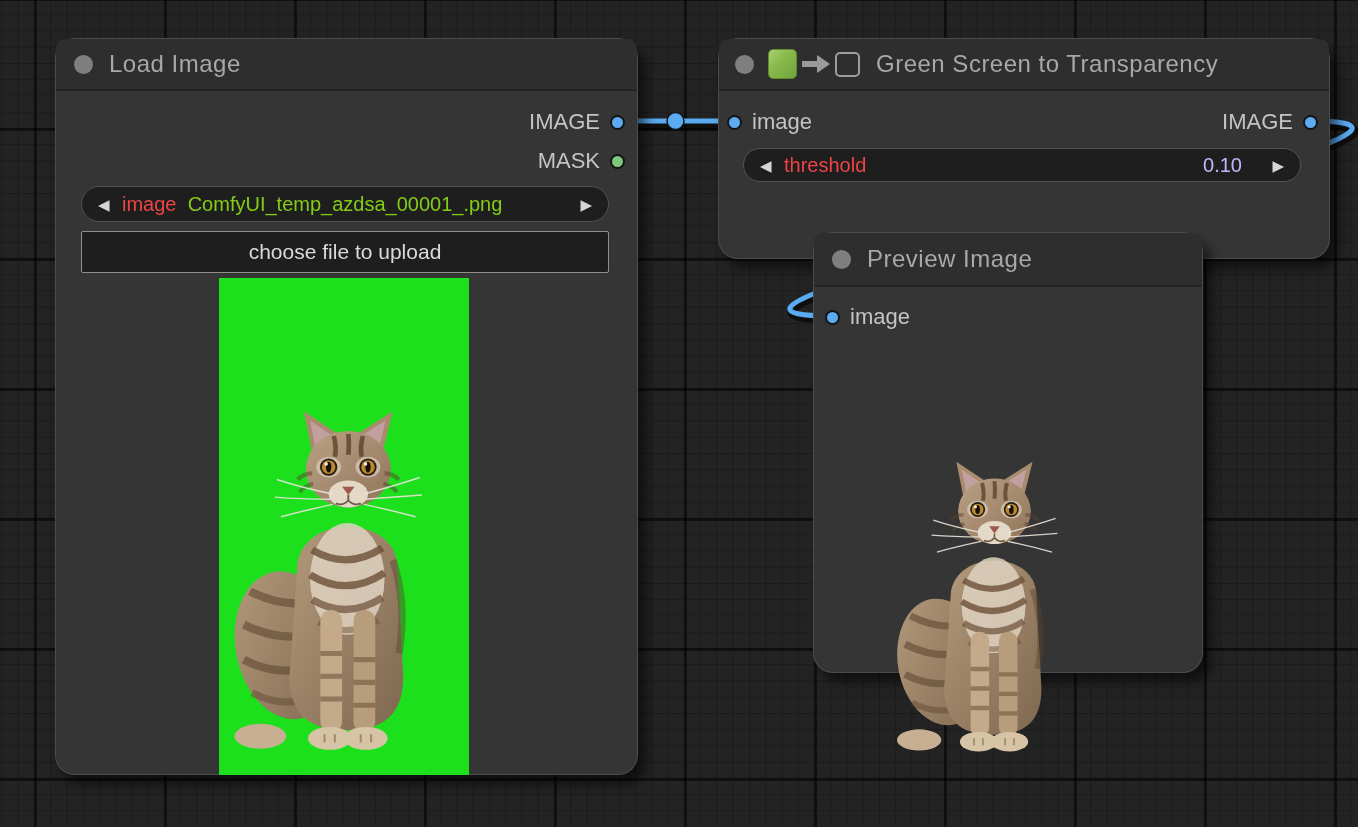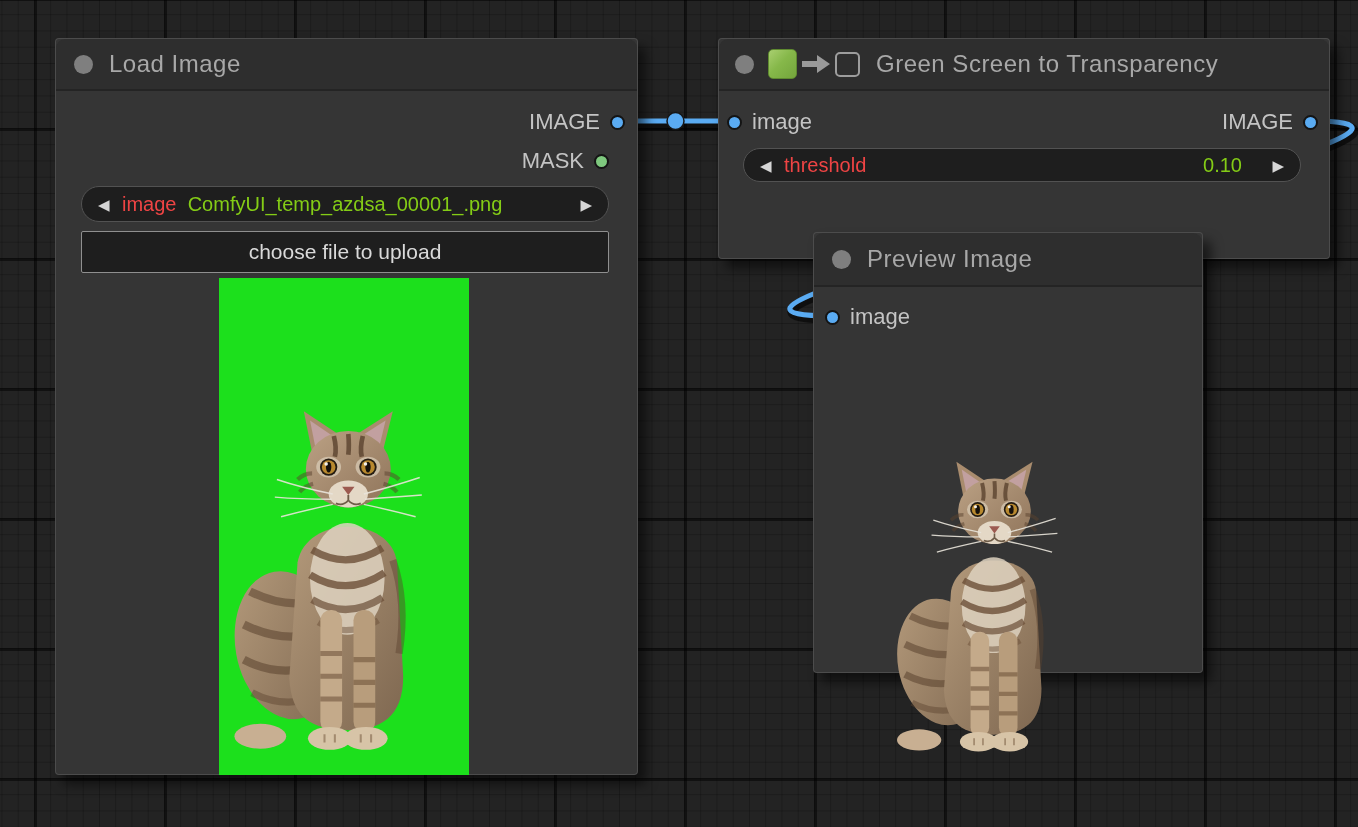--- a/index.html
+++ b/index.html
@@ -10,21 +10,21 @@
     background-image:
       linear-gradient(to right, rgba(0,0,0,0.50) 3px, transparent 3px),
       linear-gradient(to bottom, rgba(0,0,0,0.50) 3px, transparent 3px),
       linear-gradient(to right, rgba(0,0,0,0.22) 1px, transparent 1px),
       linear-gradient(to bottom, rgba(0,0,0,0.22) 1px, transparent 1px);
     background-size:130px 130px,130px 130px,16.25px 16.25px,16.25px 16.25px;
     background-position:34px 0,0 -2px,1.5px 0,0 14.25px;
   }
   .links-layer{position:absolute;left:0;top:0;z-index:0;}
   .node{
-    position:absolute;z-index:2;background:#353535;border-radius:4px;
+    position:absolute;z-index:2;background:#353535;border-radius:20px;
     border:1px solid rgba(130,130,130,0.30);
     box-shadow:8px 9px 12px rgba(0,0,0,0.55);
     box-sizing:border-box;
   }
   .node-title{
     display:flex;align-items:center;height:52px;
     background:#2e2e2e;border-bottom:2px solid #242424;
     border-radius:9px 9px 0 0;box-sizing:border-box;
     color:#a8a8a8;font-size:24px;white-space:nowrap;
   }
@@ -39,21 +39,21 @@
   .widget{
     position:absolute;background:#1e1e1e;border:1px solid #525252;
     box-sizing:border-box;color:#e4e4e4;font-size:20px;
   }
   .pill{border-radius:18px;}
   .warrow{position:absolute;top:50%;transform:translateY(-50%);color:#d6d6d6;font-size:15px;line-height:1;}
   .warrow.left{left:16px;}
   .warrow.right{right:16px;}
   .wlabel{position:absolute;left:40px;top:50%;transform:translateY(-50%);color:#ef4444;white-space:nowrap;}
   .wvalue-center{position:absolute;left:50%;top:50%;transform:translate(-50%,-50%);color:#84cc16;white-space:nowrap;}
-  .wvalue-right{position:absolute;right:58px;top:50%;transform:translateY(-50%);color:#84cc16;white-space:nowrap;}
+  .wvalue-right{position:absolute;right:58px;top:50%;transform:translateY(-50%);color:#c4b5fd;white-space:nowrap;}
   .upload-btn{
     position:absolute;background:#1e1e1e;border:1px solid #8f8f8f;border-radius:2px;
     display:flex;align-items:center;justify-content:center;
     color:#dadada;font-size:21px;box-sizing:border-box;cursor:pointer;
   }
   .img-frame{position:absolute;}
   .gs-title-icons{display:flex;align-items:center;margin-left:14px;}
   .green-square{
     width:29px;height:30px;border-radius:5px;
     background:linear-gradient(135deg,#a9cf70 0%,#86b84a 45%,#74a53c 100%);
@@ -141,21 +141,21 @@
 
 <div class="node" style="left:55px;top:38px;width:583px;height:737px;">
   <div class="node-title" style="padding-left:18px;">
     <span class="collapse-dot"></span>
     <span class="title-text">Load Image</span>
   </div>
   <div class="slot-row" style="top:70px;right:12px;">
     <span class="out-label">IMAGE</span>
     <span class="slot-dot dot-blue"></span>
   </div>
-  <div class="slot-row" style="top:109px;right:28px;">
+  <div class="slot-row" style="top:109px;right:12px;">
     <span class="out-label">MASK</span>
     <span class="slot-dot dot-green"></span>
   </div>
   <div class="widget pill" style="left:25px;top:147px;width:528px;height:36px;">
     <span class="warrow left">◀</span>
     <span class="wlabel">image</span>
     <span class="wvalue-center">ComfyUI_temp_azdsa_00001_.png</span>
     <span class="warrow right">▶</span>
   </div>
   <div class="upload-btn" style="left:25px;top:192px;width:528px;height:42px;">

